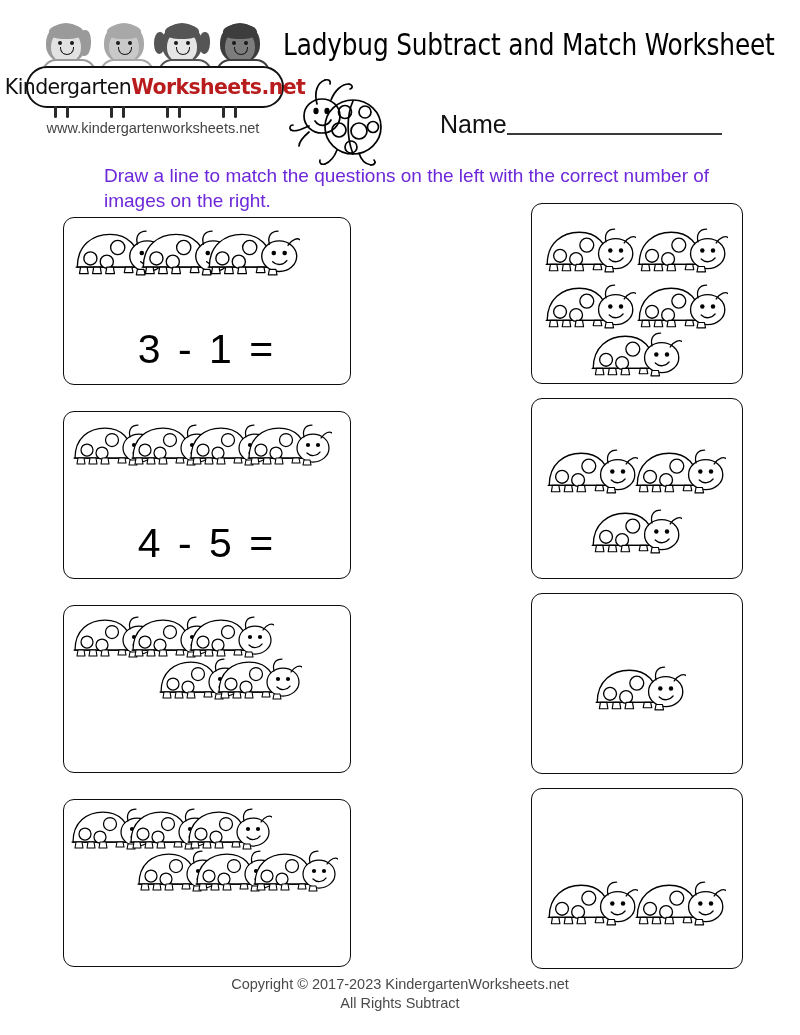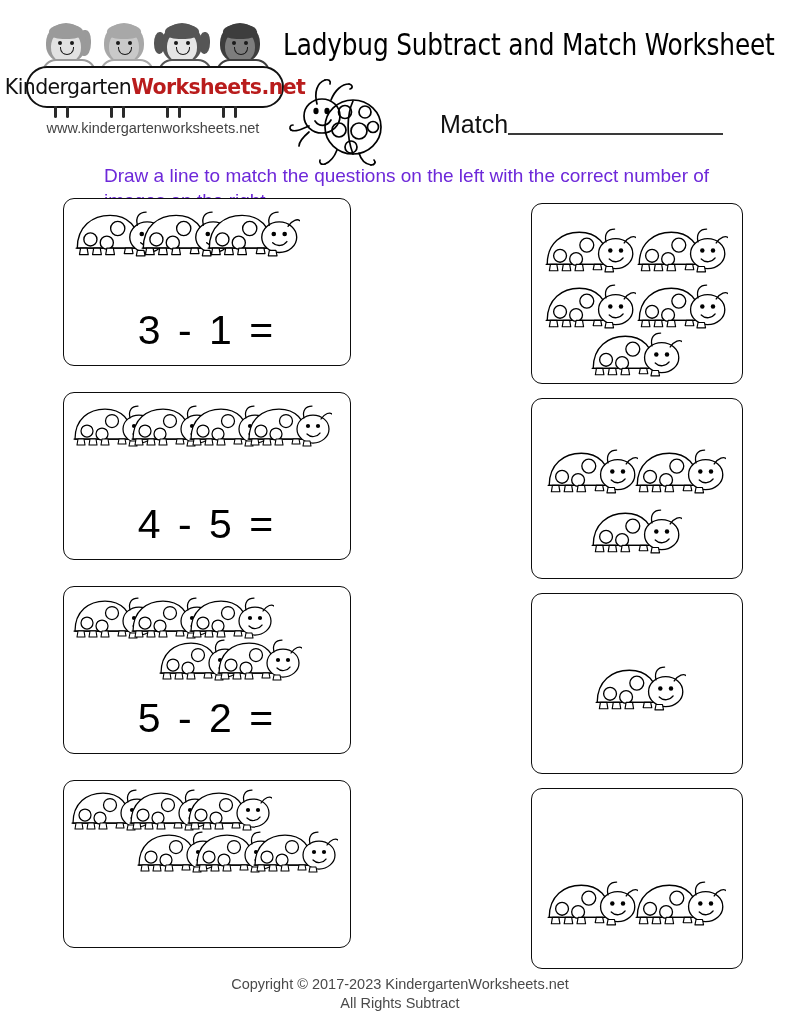--- a/index.html
+++ b/index.html
@@ -176,21 +176,21 @@
     width: 620px;
     font-size: 19px;
     line-height: 25px;
     color: #6d28d9;
     font-family: "Liberation Sans", sans-serif;
   }
 
   
   #question-column {
     position: absolute;
-    left: 63px; top: 198px;
+    left: 63px; top: 217px;
     width: 288px;
   }
   #answer-column {
     position: absolute;
     left: 531px; top: 203px;
     width: 212px;
   }
 
   .qbox {
     position: relative;
@@ -357,21 +357,21 @@
       </g>
       <g fill="#000">
         <ellipse cx="29" cy="37" rx="2.6" ry="3.2"></ellipse>
         <ellipse cx="40" cy="37" rx="2.6" ry="3.2"></ellipse>
       </g>
       <path d="M28 47 C32 53, 40 53, 44 46" fill="none" stroke="#000" stroke-width="1.7" stroke-linecap="round"></path>
     </svg>
   </div>
 
   <div id="name-line">
-    <span id="name-label">Match</span>
+    <span id="name-label">Name</span>
     <span id="name-rule"></span>
   </div>
 </div>
 
 <div id="instructions">Draw a line to match the questions on the left with the correct number of images on the right.</div>
 
 <div id="question-column">
     <div class="qbox">
       <div class="bug-area">
         <div class="bug" style="left: 10px; top: 12px; width: 94px; height: 48.093px;">
@@ -738,21 +738,20 @@
             <g fill="#fff" stroke="#000" stroke-width="1.1" stroke-linejoin="round">
               <path d="M6 34 L5 40 L13 40 L12 34 Z"></path>
               <path d="M18 34 L17 40 L25 40 L24 34 Z"></path>
               <path d="M30 34 L29 40 L37 40 L36 34 Z"></path>
               <path d="M47 34 L46 39 L54 39 L53 34 Z"></path>
               <path d="M58 36 L57 41 L65 41 L64 36 Z"></path>
             </g>
           </svg>
         </div>
       </div>
-      <div class="equation">5 - 2 =</div>
     </div>
     <div class="qbox">
       <div class="bug-area">
         <div class="bug" style="left: 6px; top: 8px; width: 86px; height: 44px;">
           <svg viewBox="0 0 86 44" xmlns="http://www.w3.org/2000/svg">
             <g fill="#fff" stroke="#000" stroke-width="1.25" stroke-linecap="round" stroke-linejoin="round">
               <path d="M3 34 C3 14, 17 4, 33 4 C49 4, 60 14, 60 34 Z"></path>
               <path d="M2 34 L62 34" fill="none"></path>
               <ellipse cx="67" cy="24" rx="16" ry="14"></ellipse>
             </g>

